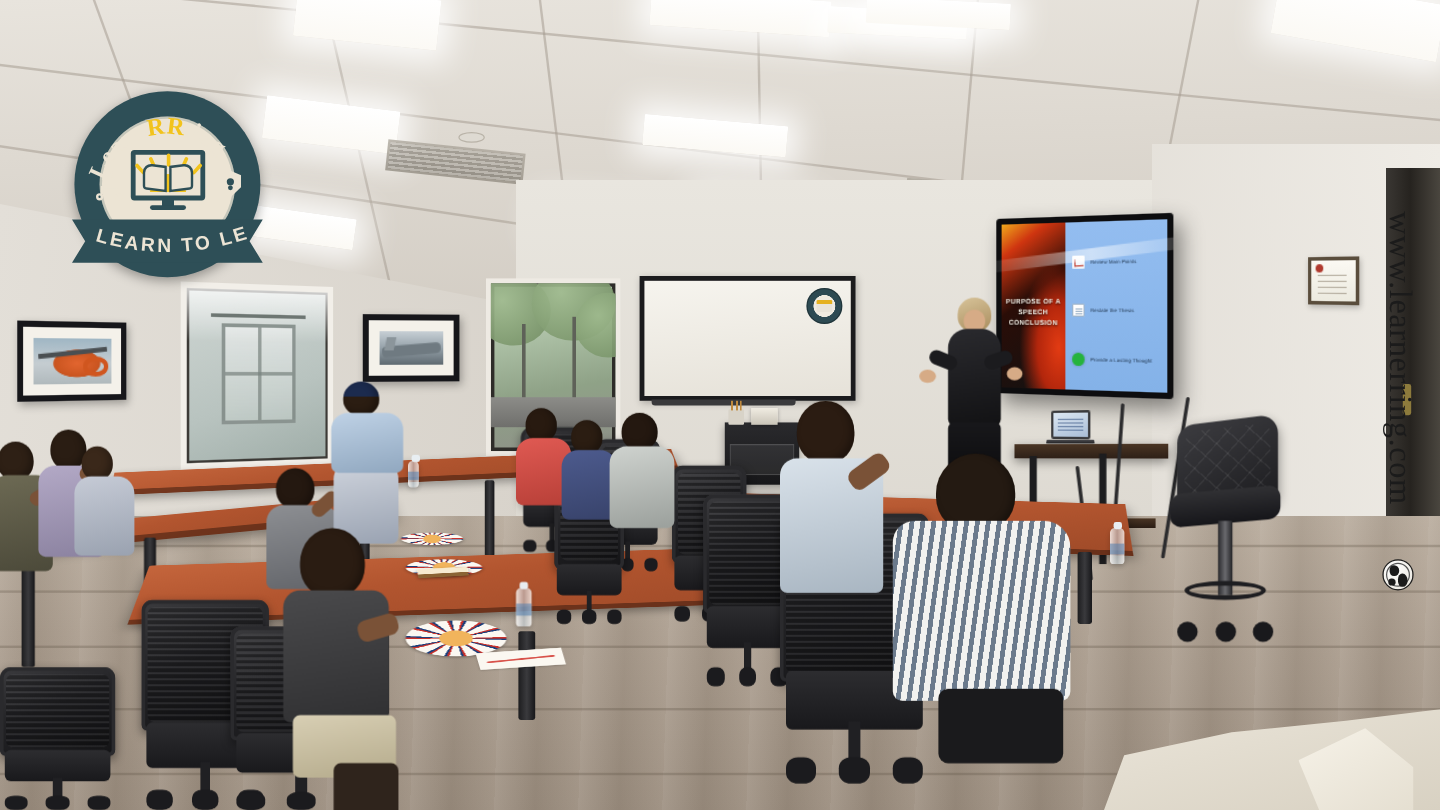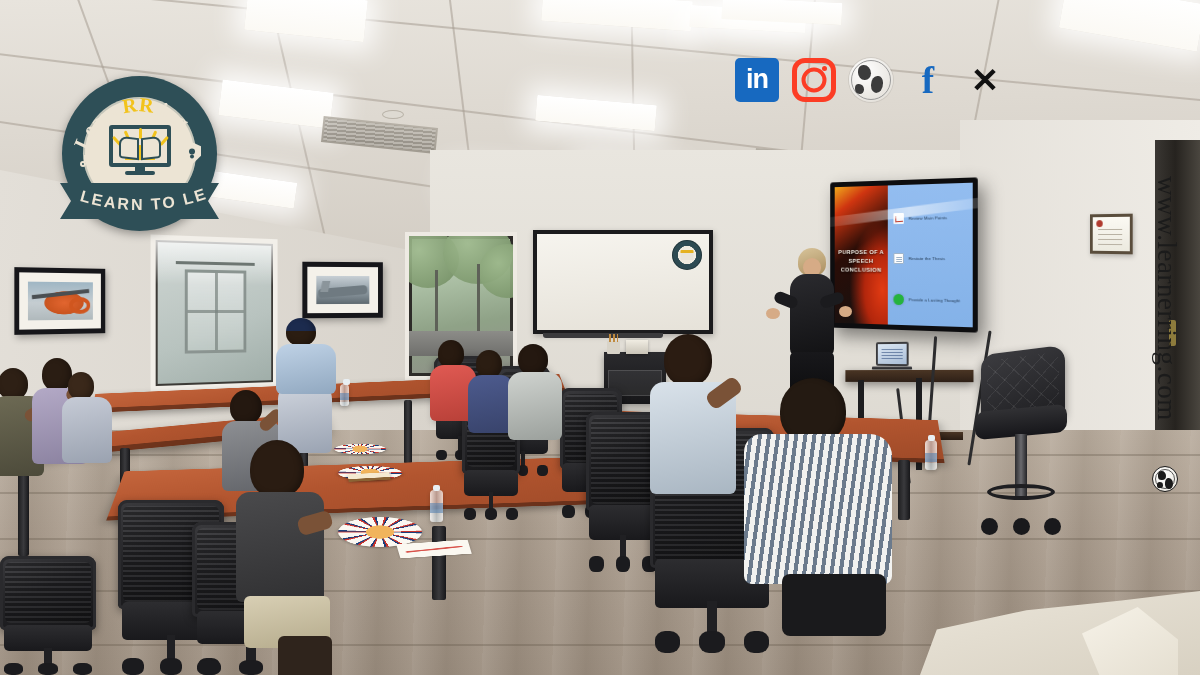--- a/index.html
+++ b/index.html
@@ -1059,38 +1059,20 @@
         <defs>
             <path id="arcBan" d="M 18,22 Q 83,44 150,22"></path>
           </defs>
         <text>
           <textPath href="#arcBan" startOffset="4%">LEARN TO LEAD</textPath>
         </text>
       </svg>
     </div>
   </div>
 
-  <div class="social-row">
-    <div class="soc soc-linkedin">
-      <span>in</span>
-    </div>
-    <div class="soc soc-instagram"></div>
-    <div class="soc soc-globe">
-      <div class="mer"></div>
-      <div class="cont" style="left:9px; top:7px; width:13px; height:15px;"></div>
-      <div class="cont" style="left:22px; top:18px; width:12px; height:17px; border-radius:55% 40% 60% 45%;"></div>
-      <div class="cont" style="left:6px; top:26px; width:9px; height:10px;"></div>
-    </div>
-    <div class="soc soc-facebook">
-      <span>f</span>
-    </div>
-    <div class="soc soc-x">
-      <span>✕</span>
-    </div>
-  </div>
 
   <div class="url-vertical">www.learnerring.com</div>
   <div class="url-globe">
     <div class="m"></div>
     <i style="left:5px; top:4px; width:8px; height:9px;"></i>
     <i style="left:12px; top:11px; width:8px; height:11px;"></i>
     <i style="left:4px; top:15px; width:6px; height:6px;"></i>
   </div>
 
 </div>

